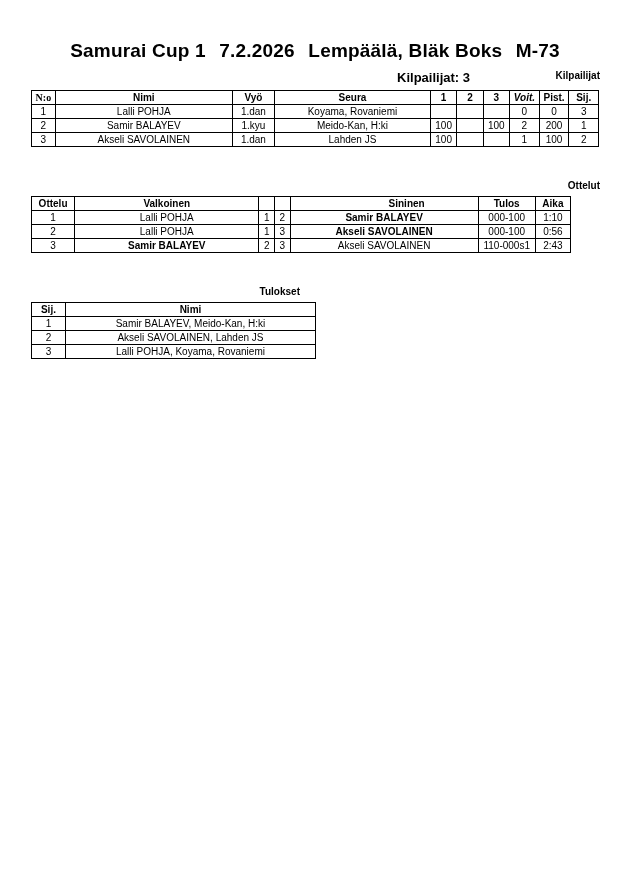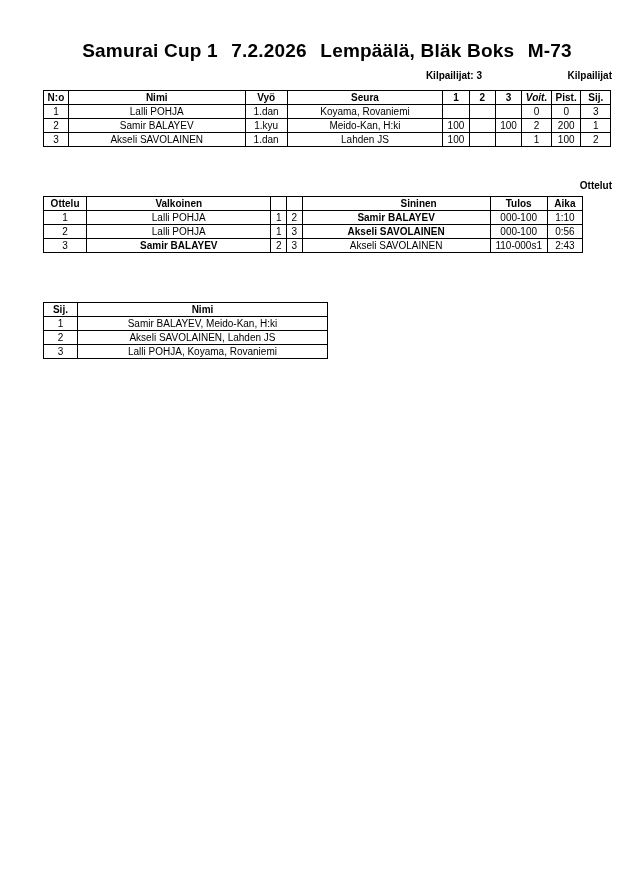--- a/index.html
+++ b/index.html
@@ -12,21 +12,20 @@
     height: 891px;
     font-family: "Liberation Sans", sans-serif;
     color: #000000;
     position: relative;
     overflow: hidden;
   }
   .page {
     position: relative;
     width: 510px;
     height: 891px;
-    margin-left: 12px;
   }
   
   .doc-header {
     position: absolute;
     left: 0;
     top: 40px;
     width: 630px;
     text-align: center;
   }
   .doc-header .title-line {
@@ -41,21 +40,21 @@
   .section-label {
     text-align: right;
     font-size: 10px;
     font-weight: bold;
     margin: 0;
   }
   .kilpailijat-count {
     position: absolute;
     right: 40px;
     top: 70px;
-    font-size: 10px;
+    font-size: 13px;
     font-weight: bold;
     padding-left: 12px;
   }
   
   table {
     border-collapse: collapse;
     font-size: 10px;
   }
   table td, table th {
     border: 1px solid #000000;
@@ -109,21 +108,21 @@
   .c {
     text-align: center;
   }
   .l {
     text-align: center;
   }
   .b {
     font-weight: bold;
   }
   
-  .tbl-competitors .col-no     { width: 22px; }
+  .tbl-competitors .col-no     { width: 22px; font-family: Liberation Serif, serif; }
   .tbl-competitors .col-nimi   { width: 168px; }
   .tbl-competitors .col-vyo    { width: 40px; }
   .tbl-competitors .col-seura  { width: 148px; }
   .tbl-competitors .col-m      { width: 25px; }
   .tbl-competitors .col-voit   { width: 28px; font-style: italic; }
   .tbl-competitors .col-pist   { width: 28px; }
   .tbl-competitors .col-sij    { width: 28px; }
   
   .tbl-matches .col-ottelu   { width: 44px; }
   .tbl-matches .col-valk     { width: 200px; }
@@ -245,20 +244,21 @@
         <td class="l b">Samir BALAYEV</td>
         <td class="c">2</td>
         <td class="c">3</td>
         <td class="l">Akseli SAVOLAINEN</td>
         <td class="c">110-000s1</td>
         <td class="c">2:43</td>
       </tr>
     </tbody>
   </table>
 
+  <div class="section-label lbl-tulokset">Tulokset</div>
 
   <table class="tbl-results">
     <thead>
       <tr>
         <th class="col-sij">Sij.</th>
         <th class="col-nimi">Nimi</th>
       </tr>
     </thead>
     <tbody>
       <tr>

